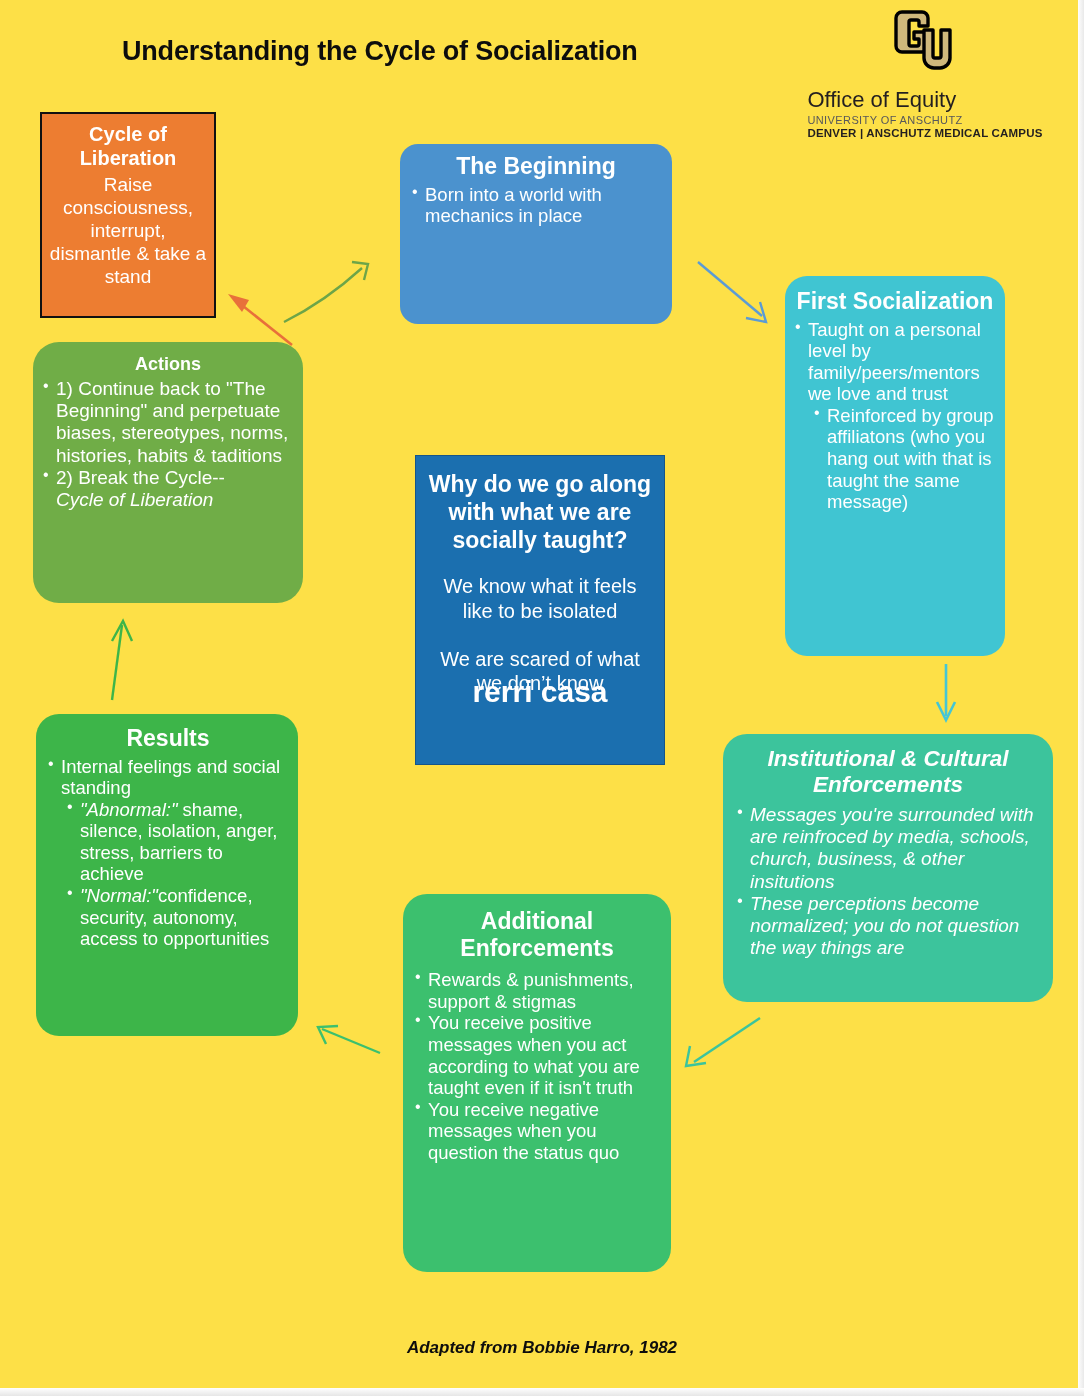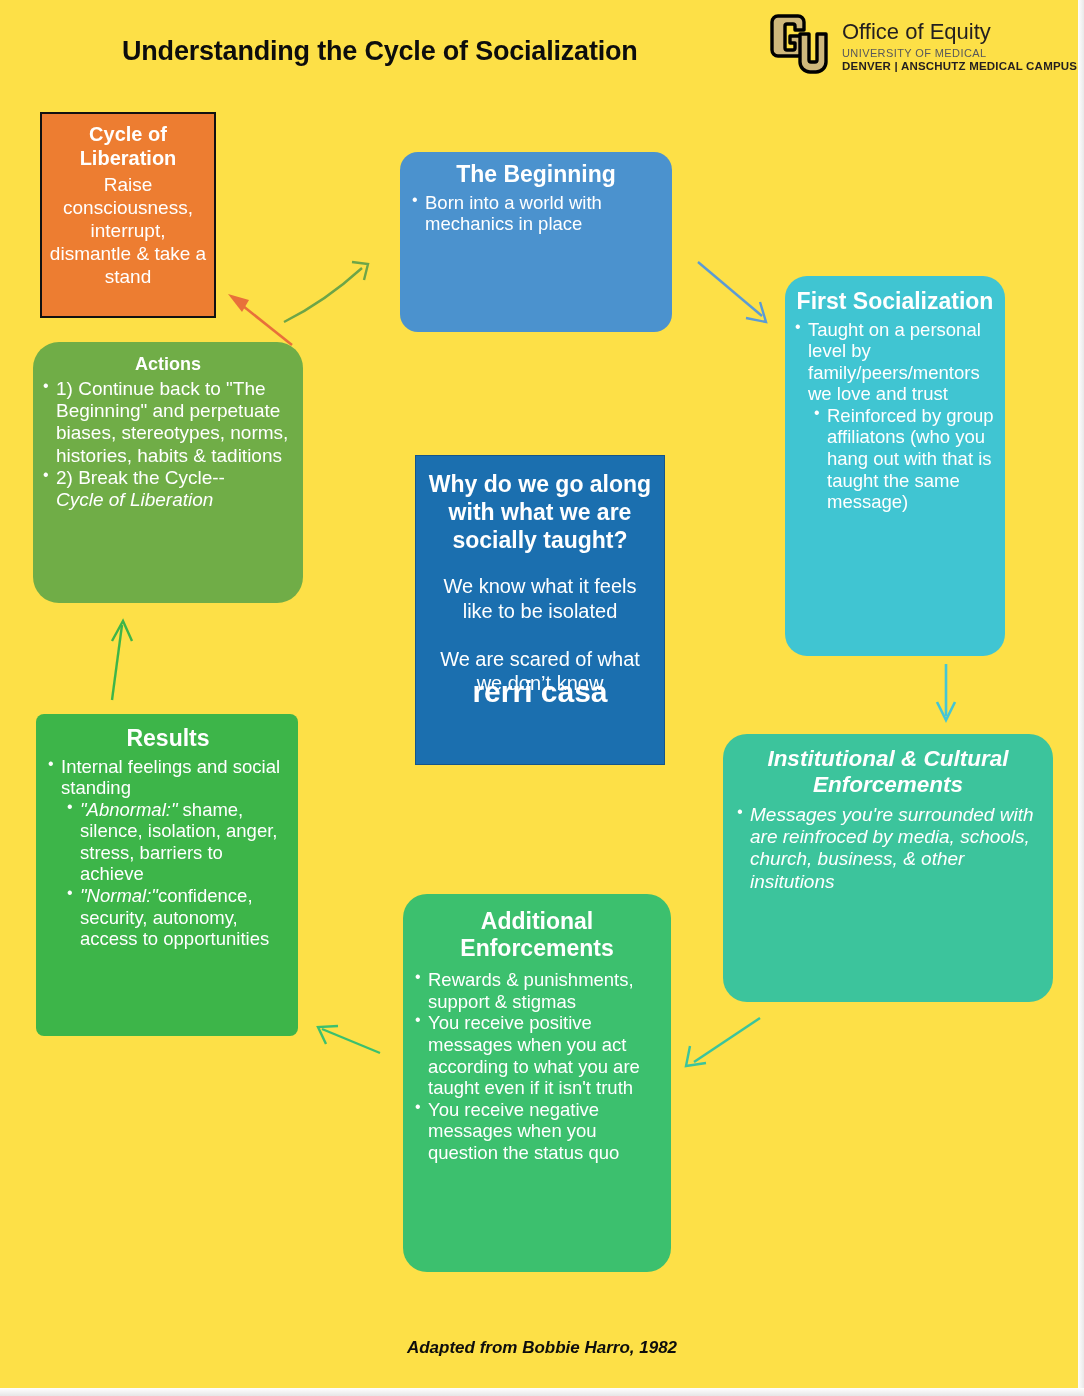--- a/index.html
+++ b/index.html
@@ -27,21 +27,21 @@
   
   #title {
     position: absolute; left: 122px; top: 36px;
     font-size: 27px; font-weight: bold; color: #0d0d0d;
     letter-spacing: -0.2px;
     white-space: nowrap;
   }
   #logo {
     position: absolute; left: 770px; top: 6px;
     width: 310px; height: 78px;
-    display: flex; align-items: center; gap: 10px;
+    display: flex; align-items: center; gap: 10px; flex-direction: column;
   }
   #logo-mark { width: 62px; height: 70px; flex: none; }
   #logo-text { padding-top: 2px; }
   .logo-line1 { font-size: 22px; color: #231f20; line-height: 1.05; }
   .logo-line2 { font-size: 11px; color: #58585a; letter-spacing: .4px; margin-top: 3px; }
   .logo-line3 { font-size: 11.5px; color: #231f20; font-weight: bold; letter-spacing: .2px; margin-top: 1px; }
 
   
   .box {
     position: absolute;
@@ -71,21 +71,21 @@
     left: 40px; top: 112px; width: 176px; height: 206px;
     background: #ED7D31; border: 2px solid #111111;
     padding: 8px 6px;
   }
   #box-liberation h3 { font-size: 20px; line-height: 1.22; }
   #box-liberation .sub {
     font-size: 19px; text-align: center; line-height: 1.22; margin-top: 1px;
   }
 
   #box-beginning {
-    left: 400px; top: 152px; width: 272px; height: 180px;
+    left: 400px; top: 144px; width: 272px; height: 180px;
     background: #4B92CE; border-radius: 18px;
     padding: 10px 10px 8px 10px;
   }
   #box-beginning h3 { font-size: 23px; margin-bottom: 4px; }
 
   #box-first {
     left: 785px; top: 276px; width: 220px; height: 380px;
     background: #40C5D2; border-radius: 22px;
     padding: 12px 8px 8px 8px;
   }
@@ -102,21 +102,21 @@
 
   #box-additional {
     left: 403px; top: 894px; width: 268px; height: 378px;
     background: #3CC06E; border-radius: 24px;
     padding: 14px 10px 8px 10px;
   }
   #box-additional h3 { font-size: 23px; line-height: 1.16; margin-bottom: 8px; }
 
   #box-results {
     left: 36px; top: 714px; width: 262px; height: 322px;
-    background: #3DB549; border-radius: 8px;
+    background: #3DB549; border-radius: 23px;
     padding: 12px 8px 8px 10px;
   }
   #box-results h3 { font-size: 23px; margin-bottom: 4px; }
 
   #box-actions {
     left: 33px; top: 342px; width: 270px; height: 261px;
     background: #70AD47; border-radius: 26px;
     padding: 12px 8px 8px 8px;
   }
   #box-actions h3 { font-size: 18px; margin-bottom: 4px; }
@@ -164,21 +164,21 @@
   <div id="title">Understanding the Cycle of Socialization</div>
 
   <div id="logo">
     <svg id="logo-mark" viewBox="0 0 62 70">
 
       <path d="M8 6 h20 a6 6 0 0 1 6 6 v8 h-9 v-4 a2 2 0 0 0 -2 -2 h-6 a2 2 0 0 0 -2 2 v22 a2 2 0 0 0 2 2 h6 a2 2 0 0 0 2 -2 v-5 h-5 v-7 h14 v14 a6 6 0 0 1 -6 6 h-20 a6 6 0 0 1 -6 -6 v-28 a6 6 0 0 1 6 -6 z" fill="#CFB87C" stroke="#000000" stroke-width="3.4" stroke-linejoin="round"></path>
       <path d="M30 24 h9 v26 a2 2 0 0 0 2 2 h4 a2 2 0 0 0 2 -2 v-26 h9 v28 a10 10 0 0 1 -10 10 h-6 a10 10 0 0 1 -10 -10 z" fill="#CFB87C" stroke="#000000" stroke-width="3.4" stroke-linejoin="round"></path>
     </svg>
     <div id="logo-text">
       <div class="logo-line1">Office of Equity</div>
-      <div class="logo-line2">UNIVERSITY OF MEDICAL</div>
+      <div class="logo-line2">UNIVERSITY OF ANSCHUTZ</div>
       <div class="logo-line3">DENVER | ANSCHUTZ MEDICAL CAMPUS</div>
     </div>
   </div>
 
   <svg id="arrows" viewBox="0 0 1084 1396">
 
     <g>
       <line x1="292" y1="345" x2="238" y2="302" stroke="#E8703A" stroke-width="2.6"></line>
       <polygon points="228,294 249,300 242,312" fill="#E8703A"></polygon>
     </g>
@@ -231,20 +231,21 @@
     <ul>
       <li>Taught on a personal level by family/peers/mentors we love and trust</li>
       <li class="lvl2">Reinforced by group affiliatons (who you hang out with that is taught the same message)</li>
     </ul>
   </div>
 
   <div class="box" id="box-institutional">
     <h3>Institutional &amp; Cultural Enforcements</h3>
     <ul>
       <li>Messages you're surrounded with are reinfroced by media, schools, church, business, &amp; other insitutions</li>
+      <li>These perceptions become normalized; you do not question the way things are</li>
     </ul>
   </div>
 
   <div class="box" id="box-additional">
     <h3>Additional Enforcements</h3>
     <ul>
       <li>Rewards &amp; punishments, support &amp; stigmas</li>
       <li>You receive positive messages when you act according to what you are taught even if it isn't truth</li>
       <li>You receive negative messages when you question the status quo</li>
     </ul>

